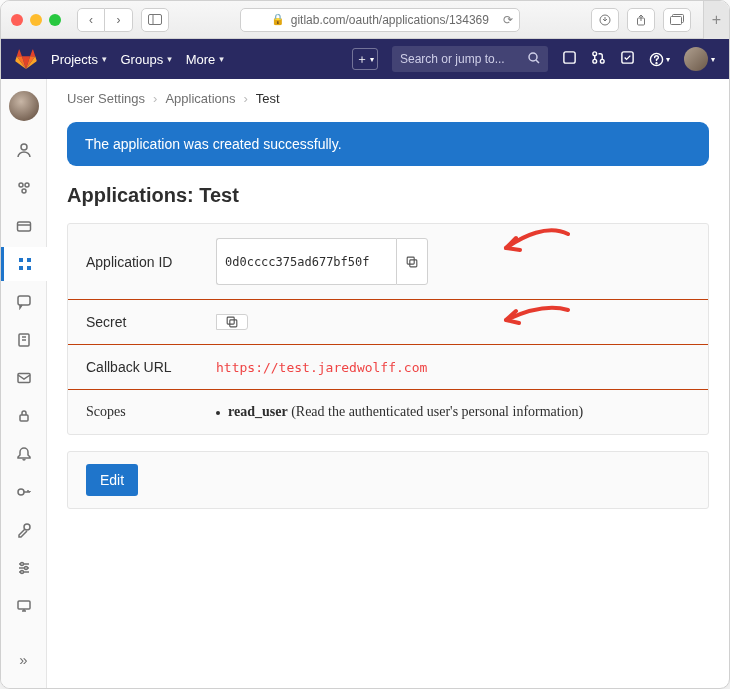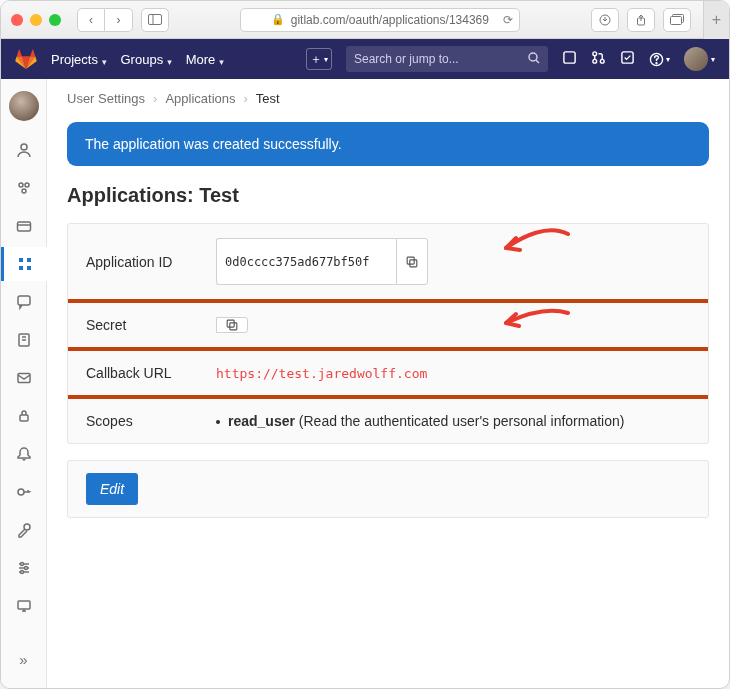--- a/index.html
+++ b/index.html
@@ -61,28 +61,28 @@
     background:#e6e6e6;border-left:1px solid #d2d2d2;
     display:flex;align-items:center;justify-content:center;color:#8a8a8a;font-size:16px;
   }
 
   
   .gl-nav {
     height:40px;background:#292961;color:#fff;display:flex;align-items:center;
     padding:0 14px; gap:14px;font-size:13px;
   }
   .gl-logo svg { display:block; }
-  .gl-item { display:flex;align-items:flex-end;gap:4px;cursor:pointer;}
+  .gl-item { display:flex;align-items:center;gap:4px;cursor:pointer;}
   .gl-item .chev { font-size:9px; opacity:.9;}
   .gl-plus {
     width:26px;height:22px;border:1px solid rgba(255,255,255,.35);border-radius:3px;
     display:flex;align-items:center;justify-content:center;font-size:12px;gap:2px;
   }
   .gl-search {
-    width:202px;height:26px;background:rgba(255,255,255,.12);border-radius:3px;
+    width:156px;height:26px;background:rgba(255,255,255,.12);border-radius:3px;
     display:flex;align-items:center;padding:0 8px;color:#cfcfe8;font-size:12px;gap:6px;
   }
   .gl-search .mag { font-size:12px; margin-left:auto;}
   .gl-icons { display:flex;gap:14px;align-items:center;font-size:14px;}
   .gl-avatar {
     width:24px;height:24px;border-radius:50%;background:linear-gradient(135deg,#b0a090,#6b5848);
     display:inline-block;
   }
   .gl-spacer { flex:1;}
 
@@ -117,24 +117,24 @@
     margin: 4px 20px 18px 20px;
     background:#1f75cb;color:#fff;padding:14px 18px;border-radius:9px;font-size:14px;
   }
   h1.page-title {
     margin:0 20px 16px 20px;font-size:20px;font-weight:600;color:#2e2e2e;
   }
   .panel {
     margin:0 20px 16px 20px;border:1px solid #e5e5e5;border-radius:3px;background:#fafafa;
   }
   .row {
-    display:flex;padding:14px 18px;border-bottom:4px solid #c2410c;align-items:center;
+    display:flex;padding:14px 18px;border-bottom:1px solid #c2410c;align-items:center;
     position:relative;
   }
-  .row:last-child{border-bottom:0;}
+  .row:last-child{border-bottom:0;font-family:Liberation Serif, serif;}
   .row .label { width:130px;color:#2e2e2e;font-size:14px;}
   .secret-box {
     display:flex;align-items:stretch;
   }
   .secret-box input {
     width:180px;height:47px;border:1px solid #d1d1d1;border-right:0;border-radius:3px 0 0 3px;
     padding:0 8px;font-family:Menlo,Consolas,monospace;font-size:12px;color:#2e2e2e;background:#fff;
   }
   .copy-btn {
     width:32px;border:1px solid #d1d1d1;border-radius:0 3px 3px 0;background:#fff;
@@ -147,21 +147,21 @@
     vertical-align:middle;margin-right:8px;}
 
   .actions {
     margin:0 20px;padding:12px 18px;background:#fafafa;border:1px solid #e5e5e5;border-radius:3px;
     display:flex;gap:8px;
   }
   .btn {
     height:32px;padding:0 14px;border-radius:3px;font-size:14px;border:0;cursor:pointer;
     display:inline-flex;align-items:center;
   }
-  .btn-primary{background:#1f75cb;color:#fff;font-style:italic;}
+  .btn-primary{background:#1f75cb;color:#fff;}
   .btn-danger{background:#db3b21;color:#fff;}
 
   
   .arrow {
     position:absolute; pointer-events:none;
   }
   .arrow svg { overflow:visible; }
   .arrow1 { left: 430px; top: 2px; }
   .arrow2 { left: 430px; top: 4px; }
 </style>

